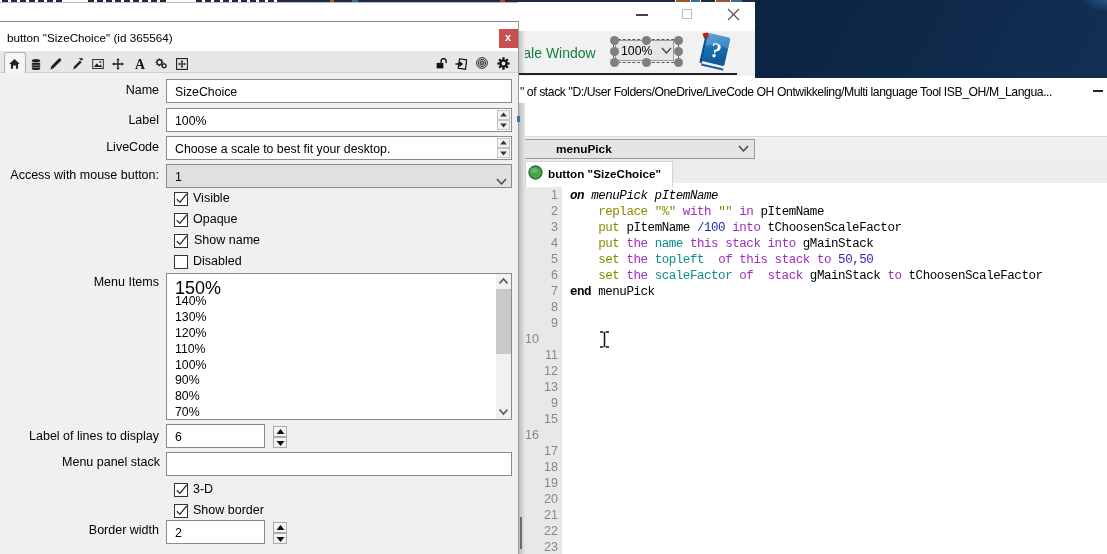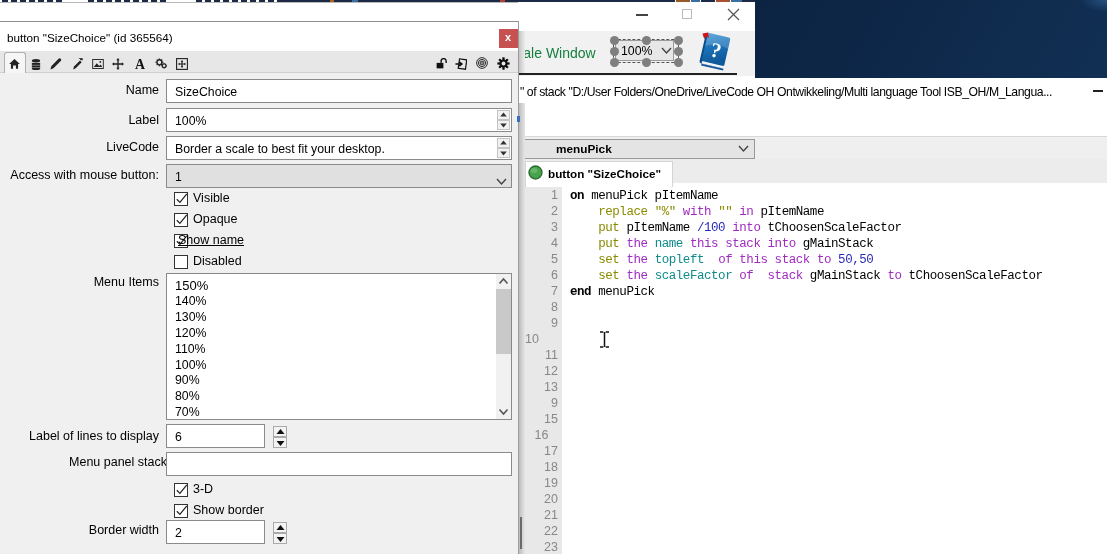--- a/index.html
+++ b/index.html
@@ -148,31 +148,31 @@
       <div class="abs" style="left: 525px; top: 268px; width: 33px; text-align: right; font-size: 12.5px; color: rgb(135, 135, 135);">6</div>
       <div class="abs" style="left: 525px; top: 284px; width: 33px; text-align: right; font-size: 12.5px; color: rgb(135, 135, 135);">7</div>
       <div class="abs" style="left: 525px; top: 300px; width: 33px; text-align: right; font-size: 12.5px; color: rgb(135, 135, 135);">8</div>
       <div class="abs" style="left: 525px; top: 316px; width: 33px; text-align: right; font-size: 12.5px; color: rgb(135, 135, 135);">9</div>
       <div class="abs" style="left: 525px; top: 332px; width: 33px; text-align: left; font-size: 12.5px; color: rgb(135, 135, 135);">10</div>
       <div class="abs" style="left: 525px; top: 348px; width: 33px; text-align: right; font-size: 12.5px; color: rgb(135, 135, 135);">11</div>
       <div class="abs" style="left: 525px; top: 364px; width: 33px; text-align: right; font-size: 12.5px; color: rgb(135, 135, 135);">12</div>
       <div class="abs" style="left: 525px; top: 380px; width: 33px; text-align: right; font-size: 12.5px; color: rgb(135, 135, 135);">13</div>
       <div class="abs" style="left: 525px; top: 396px; width: 33px; text-align: right; font-size: 12.5px; color: rgb(135, 135, 135);">9</div>
       <div class="abs" style="left: 525px; top: 412px; width: 33px; text-align: right; font-size: 12.5px; color: rgb(135, 135, 135);">15</div>
-      <div class="abs" style="left: 525px; top: 428px; width: 33px; text-align: center; font-size: 12.5px; color: rgb(135, 135, 135);">16</div>
+      <div class="abs" style="left: 525px; top: 428px; width: 33px; text-align: left; font-size: 12.5px; color: rgb(135, 135, 135);">16</div>
       <div class="abs" style="left: 525px; top: 444px; width: 33px; text-align: right; font-size: 12.5px; color: rgb(135, 135, 135);">17</div>
       <div class="abs" style="left: 525px; top: 460px; width: 33px; text-align: right; font-size: 12.5px; color: rgb(135, 135, 135);">18</div>
       <div class="abs" style="left: 525px; top: 476px; width: 33px; text-align: right; font-size: 12.5px; color: rgb(135, 135, 135);">19</div>
       <div class="abs" style="left: 525px; top: 492px; width: 33px; text-align: right; font-size: 12.5px; color: rgb(135, 135, 135);">20</div>
       <div class="abs" style="left: 525px; top: 508px; width: 33px; text-align: right; font-size: 12.5px; color: rgb(135, 135, 135);">21</div>
       <div class="abs" style="left: 525px; top: 524px; width: 33px; text-align: right; font-size: 12.5px; color: rgb(135, 135, 135);">22</div>
       <div class="abs" style="left: 525px; top: 540px; width: 33px; text-align: right; font-size: 12.5px; color: rgb(135, 135, 135);">23</div>
     </div>
   <div id="code">
-      <div class="abs mono" style="left: 570px; top: 189px; color: rgb(0, 0, 0);"><span class="k">on</span> menuPick pItemName</div>
+      <div class="abs mono" style="left: 570px; top: 189px; color: rgb(0, 0, 0); font-style: italic;"><span class="k">on</span> menuPick pItemName</div>
       <div class="abs mono" style="left: 570px; top: 205px; color: rgb(0, 0, 0);">    <span class="c">replace</span> <span class="c">"%"</span> <span class="p">with</span> <span class="c">""</span> <span class="p">in</span> pItemName</div>
       <div class="abs mono" style="left: 570px; top: 221px; color: rgb(0, 0, 0);">    <span class="c">put</span> pItemName <span class="n">/100</span> <span class="p">into</span> tChoosenScaleFactor</div>
       <div class="abs mono" style="left: 570px; top: 237px; color: rgb(0, 0, 0);">    <span class="c">put</span> <span class="p">the</span> <span class="t">name</span> <span class="p">this</span> <span class="p">stack</span> <span class="p">into</span> gMainStack</div>
       <div class="abs mono" style="left: 570px; top: 253px; color: rgb(0, 0, 0);">    <span class="c">set</span> <span class="p">the</span> <span class="t">topleft</span>  <span class="p">of</span> <span class="p">this</span> <span class="p">stack</span> <span class="p">to</span> <span class="n">50,50</span></div>
       <div class="abs mono" style="left: 570px; top: 269px; color: rgb(0, 0, 0);">    <span class="c">set</span> <span class="p">the</span> <span class="t">scaleFactor</span> <span class="p">of</span>  <span class="p">stack</span> gMainStack <span class="p">to</span> tChoosenScaleFactor</div>
       <div class="abs mono" style="left: 570px; top: 285px; color: rgb(0, 0, 0);"><span class="k">end</span> menuPick</div>
     </div>
 
   <div class="abs" style="left:519px; top:31px; width:6px; height:42px;
      background:linear-gradient(90deg,#c4c4c4,#ededed);"></div>
@@ -297,21 +297,21 @@
           <path d="M5.5 1.5 L8.8 5.5 L2.2 5.5 Z" fill="#333"></path>
         </svg>
       </div>
       <div class="abs" style="left: 497px; top: 120px; width: 13px; height: 10px; background: rgb(241, 241, 241); border: 1px solid rgb(195, 195, 195);">
         <svg width="11" height="8" viewBox="0 0 11 8" style="display:block">
           <path d="M5.5 6.5 L8.8 2.5 L2.2 2.5 Z" fill="#333"></path>
         </svg>
       </div>
       <div class="lbl" style="left: 0px; top: 140px; width: 159px;">LiveCode</div>
       <div class="fld" style="left: 166px; top: 136px; width: 346px; height: 24px;"></div>
-      <div class="abs" style="left: 175px; top: 142px; font-size: 12.3px; color: rgb(0, 0, 0); white-space: nowrap;">Border a scale to best fit your desktop.</div>
+      <div class="abs" style="left: 175px; top: 142px; font-size: 12.3px; color: rgb(0, 0, 0); white-space: nowrap;">Choose a scale to best fit your desktop.</div>
       <div class="abs" style="left: 497px; top: 138px; width: 13px; height: 10px; background: rgb(241, 241, 241); border: 1px solid rgb(195, 195, 195);">
         <svg width="11" height="8" viewBox="0 0 11 8" style="display:block">
           <path d="M5.5 1.5 L8.8 5.5 L2.2 5.5 Z" fill="#333"></path>
         </svg>
       </div>
       <div class="abs" style="left: 497px; top: 148px; width: 13px; height: 10px; background: rgb(241, 241, 241); border: 1px solid rgb(195, 195, 195);">
         <svg width="11" height="8" viewBox="0 0 11 8" style="display:block">
           <path d="M5.5 6.5 L8.8 2.5 L2.2 2.5 Z" fill="#333"></path>
         </svg>
       </div>
@@ -331,26 +331,26 @@
         <svg width="13" height="13" viewBox="0 0 13 13" style="position:absolute;left:0;top:-1px;">
           <path d="M1.8 7.2 L4.9 10.4 L11.8 1.8" fill="none" stroke="#222" stroke-width="1.25"></path>
         </svg>
       </div>
       <div class="cbl" style="left: 193px; top: 212px;">Opaque</div>
       <div class="cb" style="left: 174px; top: 234px;">
         <svg width="13" height="13" viewBox="0 0 13 13" style="position:absolute;left:0;top:-1px;">
           <path d="M1.8 7.2 L4.9 10.4 L11.8 1.8" fill="none" stroke="#222" stroke-width="1.25"></path>
         </svg>
       </div>
-      <div class="cbl" style="left: 178px; top: 233px; text-decoration: underline;">Show name</div>
+      <div class="cbl" style="left: 194px; top: 233px;">Show name</div>
       <div class="cb" style="left: 174px; top: 255px;"></div>
       <div class="cbl" style="left: 193px; top: 254px;">Disabled</div>
       <div class="lbl" style="left: 0px; top: 275px; width: 159px;">Menu Items</div>
       <div class="fld" style="left: 166px; top: 273px; width: 346px; height: 147px;"></div>
-      <div class="abs" style="left: 175px; top: 278px; font-size: 13px; color: rgb(0, 0, 0); white-space: nowrap;">150%</div>
+      <div class="abs" style="left: 175px; top: 278px; font-size: 18px; color: rgb(0, 0, 0); white-space: nowrap;">150%</div>
       <div class="abs" style="left: 175px; top: 293.9px; font-size: 12.3px; color: rgb(0, 0, 0); white-space: nowrap;">140%</div>
       <div class="abs" style="left: 175px; top: 309.8px; font-size: 12.3px; color: rgb(0, 0, 0); white-space: nowrap;">130%</div>
       <div class="abs" style="left: 175px; top: 325.7px; font-size: 12.3px; color: rgb(0, 0, 0); white-space: nowrap;">120%</div>
       <div class="abs" style="left: 175px; top: 341.6px; font-size: 12.3px; color: rgb(0, 0, 0); white-space: nowrap;">110%</div>
       <div class="abs" style="left: 175px; top: 357.5px; font-size: 12.3px; color: rgb(0, 0, 0); white-space: nowrap;">100%</div>
       <div class="abs" style="left: 175px; top: 373.4px; font-size: 12.3px; color: rgb(0, 0, 0); white-space: nowrap;">90%</div>
       <div class="abs" style="left: 175px; top: 389.3px; font-size: 12.3px; color: rgb(0, 0, 0); white-space: nowrap;">80%</div>
       <div class="abs" style="left: 175px; top: 405.2px; font-size: 12.3px; color: rgb(0, 0, 0); white-space: nowrap;">70%</div>
       <div class="abs" style="left: 496px; top: 274px; width: 15px; height: 145px; background: rgb(241, 241, 241);"><svg width="15" height="145" viewBox="0 0 15 145">
           <rect x="0" y="15" width="15" height="65" fill="#c9c9c9"></rect>
@@ -363,21 +363,21 @@
       <div class="abs" style="left: 273px; top: 426px; width: 14px; height: 11px; background: rgb(244, 244, 244); border: 1px solid rgb(170, 170, 170);">
         <svg width="13" height="10" viewBox="0 0 13 10" style="display:block">
           <path d="M6.5 2 L10.5 7 L2.5 7 Z" fill="#111"></path>
         </svg>
       </div>
       <div class="abs" style="left: 273px; top: 437px; width: 14px; height: 11px; background: rgb(244, 244, 244); border: 1px solid rgb(170, 170, 170);">
         <svg width="13" height="10" viewBox="0 0 13 10" style="display:block">
           <path d="M6.5 8 L10.5 3 L2.5 3 Z" fill="#111"></path>
         </svg>
       </div>
-      <div class="lbl" style="left: 8px; top: 455px; width: 159px;">Menu panel stack</div>
+      <div class="lbl" style="left: 1px; top: 455px; width: 159px;">Menu panel stack</div>
       <div class="fld" style="left: 166px; top: 452px; width: 346px; height: 24px;"></div>
       <div class="cb" style="left: 174px; top: 483px;">
         <svg width="13" height="13" viewBox="0 0 13 13" style="position:absolute;left:0;top:-1px;">
           <path d="M1.8 7.2 L4.9 10.4 L11.8 1.8" fill="none" stroke="#222" stroke-width="1.25"></path>
         </svg>
       </div>
       <div class="cbl" style="left: 193px; top: 482px;">3-D</div>
       <div class="cb" style="left: 174px; top: 504px;">
         <svg width="13" height="13" viewBox="0 0 13 13" style="position:absolute;left:0;top:-1px;">
           <path d="M1.8 7.2 L4.9 10.4 L11.8 1.8" fill="none" stroke="#222" stroke-width="1.25"></path>

